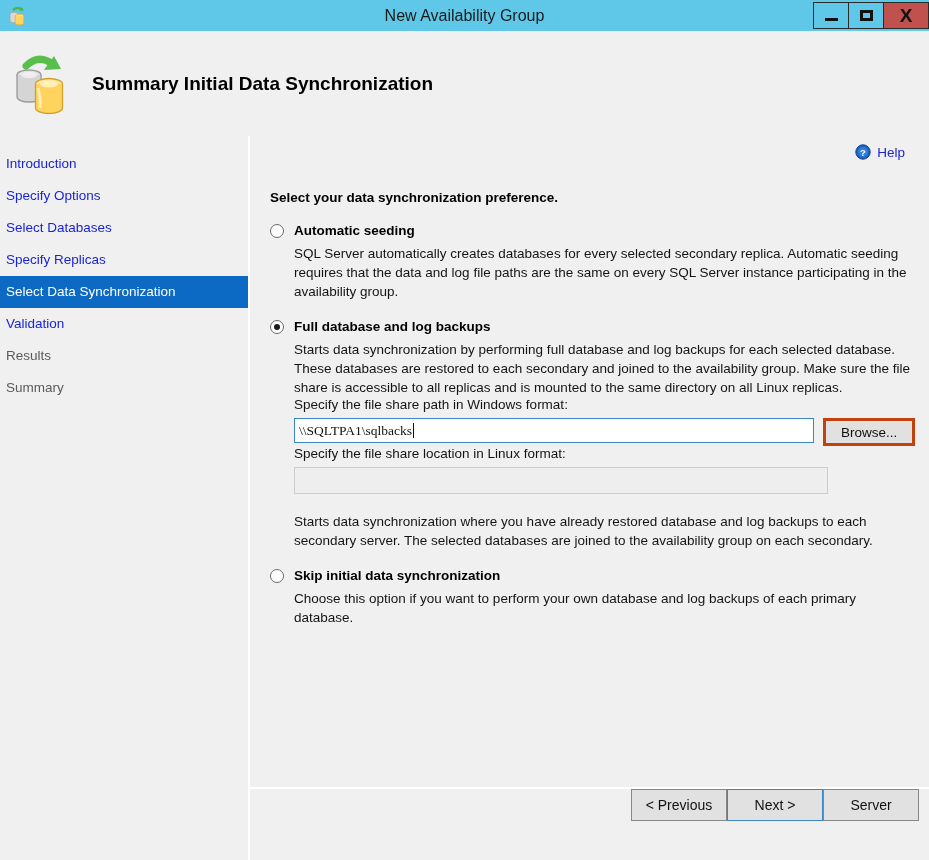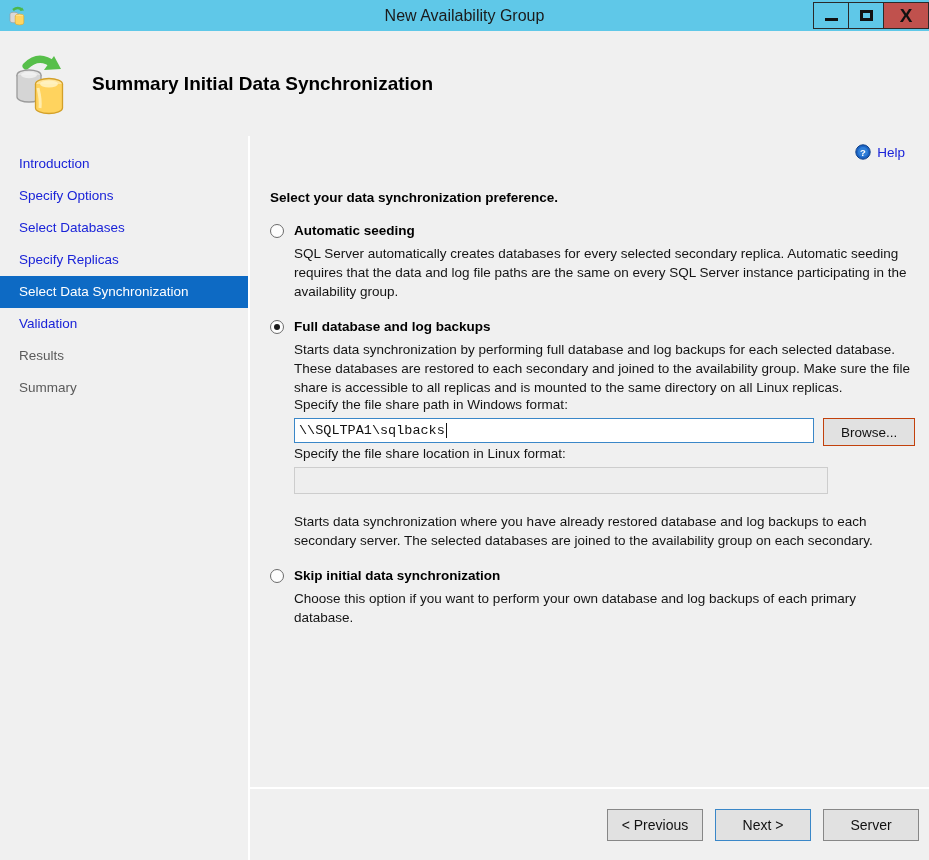--- a/index.html
+++ b/index.html
@@ -134,21 +134,21 @@
     width: 250px;
     flex: none;
     background: #f0f0f0;
     padding-top: 12px;
     box-sizing: border-box;
     border-right: 2px solid #ffffff;
   }
   .nav-item {
     height: 32px;
     line-height: 32px;
-    padding-left: 19px;
+    padding-left: 6px;
     font-size: 13.5px;
     color: #1a23d8;
     cursor: default;
     white-space: nowrap;
     font-family: "Liberation Sans", sans-serif;
   }
   .nav-item.disabled {
     color: #5a5a5a;
   }
   .nav-item.active {
@@ -267,21 +267,21 @@
   .text-input {
     width: 534px;
     height: 25px;
     box-sizing: border-box;
     border: 1px solid #3a87c8;
     background: #ffffff;
     padding: 0 4px;
     font-size: 13.5px;
     line-height: 23px;
     color: #111;
-    font-family: Liberation Mono, monospace;
+    font-family: Liberation Serif, serif;
     white-space: nowrap;
     overflow: hidden;
     display: flex;
     align-items: center;
   }
   .caret {
     display: inline-block;
     width: 1px;
     height: 15px;
     background: #111;
@@ -291,45 +291,43 @@
     border: 1px solid #cdcdcd;
     background: #eeeeee;
     width: 534px;
     height: 27px;
   }
   .browse-btn {
     width: 94px;
     height: 28px;
     box-sizing: border-box;
     background: #e1e1e1;
-    border: 1px solid #c2410c;
+    border: 3px solid #c2410c;
     font-size: 13.5px;
     color: #111;
     cursor: pointer;
     font-family: "Liberation Sans", sans-serif;
     display: flex;
     align-items: center;
     justify-content: center;
   }
 
   .field-group-2 {
     margin-left: 24px;
   }
 
   
   .footer {
     flex: none;
     height: 73px;
     border-top: 2px solid #ffffff;
     background: #f0f0f0;
     display: flex;
-    align-items: center;
     justify-content: flex-end;
     padding-right: 10px;
-    gap: 12px;
     box-sizing: border-box;
   }
   .btn {
     width: 96px;
     height: 32px;
     box-sizing: border-box;
     background: #e1e1e1;
     border: 1px solid #878787;
     font-size: 14px;
     color: #111;

